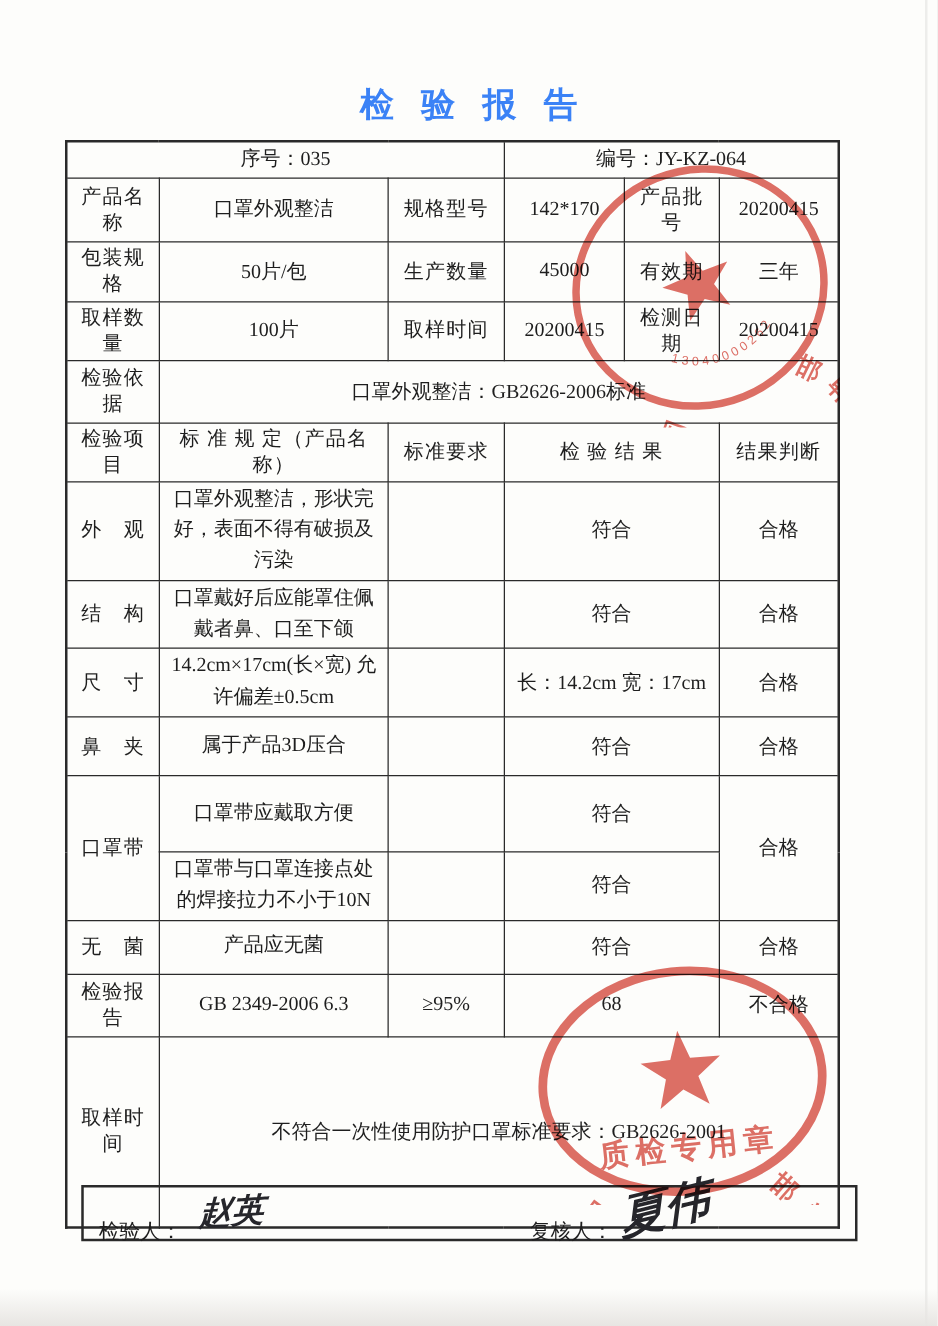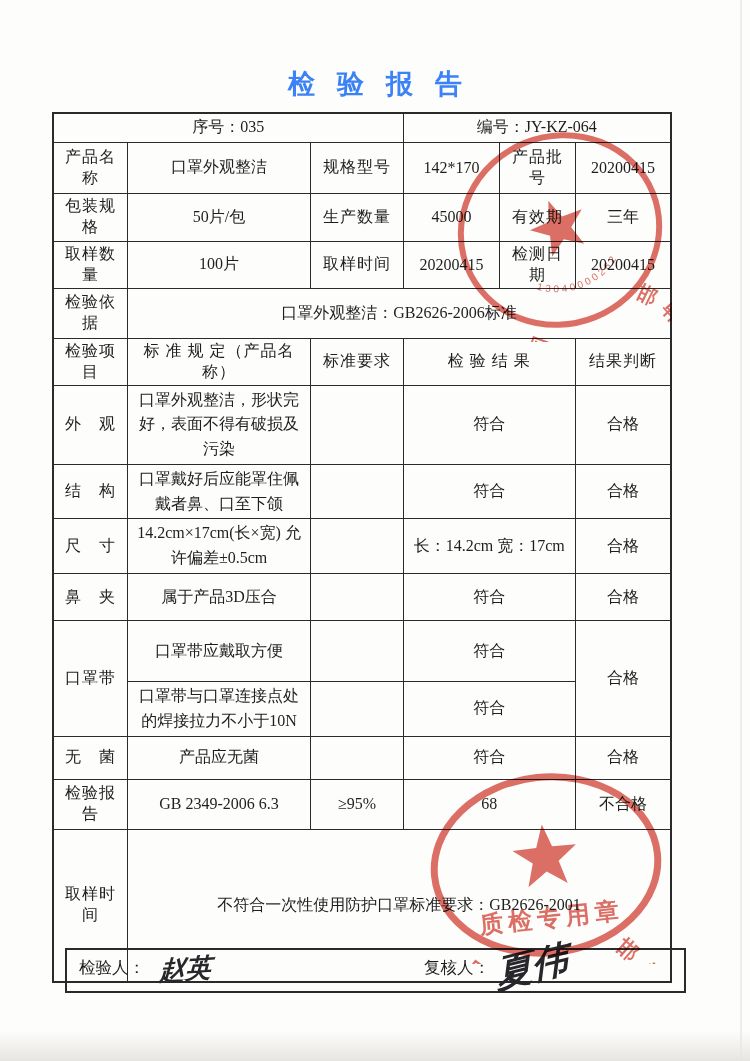--- a/index.html
+++ b/index.html
@@ -32,21 +32,21 @@
     font-size:16px;padding:2px 4px;overflow:hidden;
   }
   td.left{text-align:left;padding-left:13px;font-size:17px;}
   td.lbl{font-size:16.5px;letter-spacing:1px;}
   td.std{font-size:15.5px;line-height:1.55;padding:2px 10px;margin-top:32px;}
   td.concl-text{font-size:16.5px;}
   .sigbox{
     position:absolute;left:65px;top:948px;width:617px;height:41px;
     border:2px solid #2a2a2a;font-size:16.5px;overflow:visible;
   }
-  .sigbox .slabel{position:absolute;top:7px;}
+  .sigbox .slabel{position:absolute;top:24px;}
   .sig-name{
     position:absolute;font-weight:bold;color:#26262b;
     font-style:italic;white-space:nowrap;
   }
   .sig-inspector{left:92px;top:2px;font-size:26px;transform:rotate(-4deg) skewX(-6deg);}
   .sig-reviewer{left:428px;top:-8px;font-size:37px;transform:rotate(-14deg) skewX(-8deg);}
   .stamp{position:absolute;mix-blend-mode:multiply;opacity:.84;pointer-events:none;}
   .stamp text{font-family:"Liberation Sans","DejaVu Sans",sans-serif;}
 </style>
 </head>

